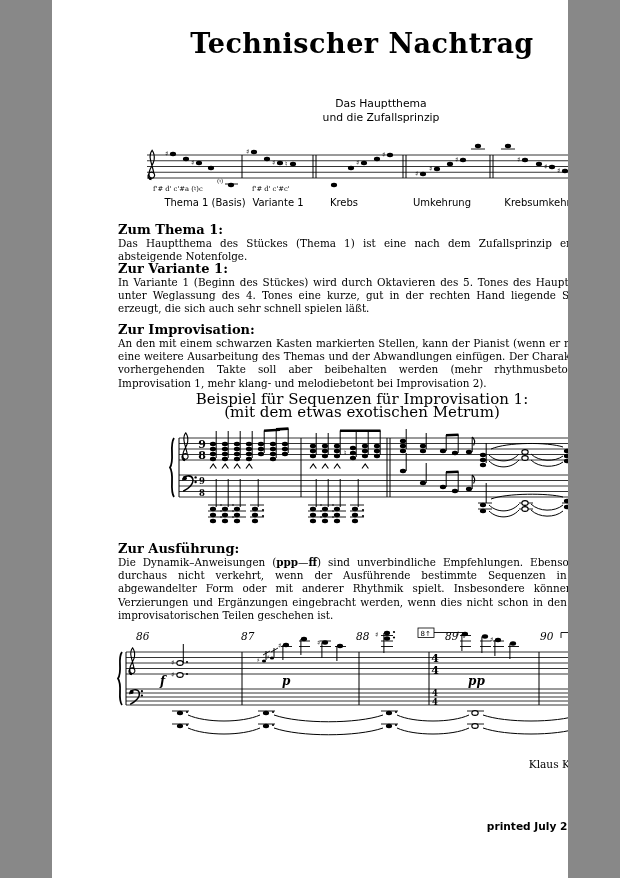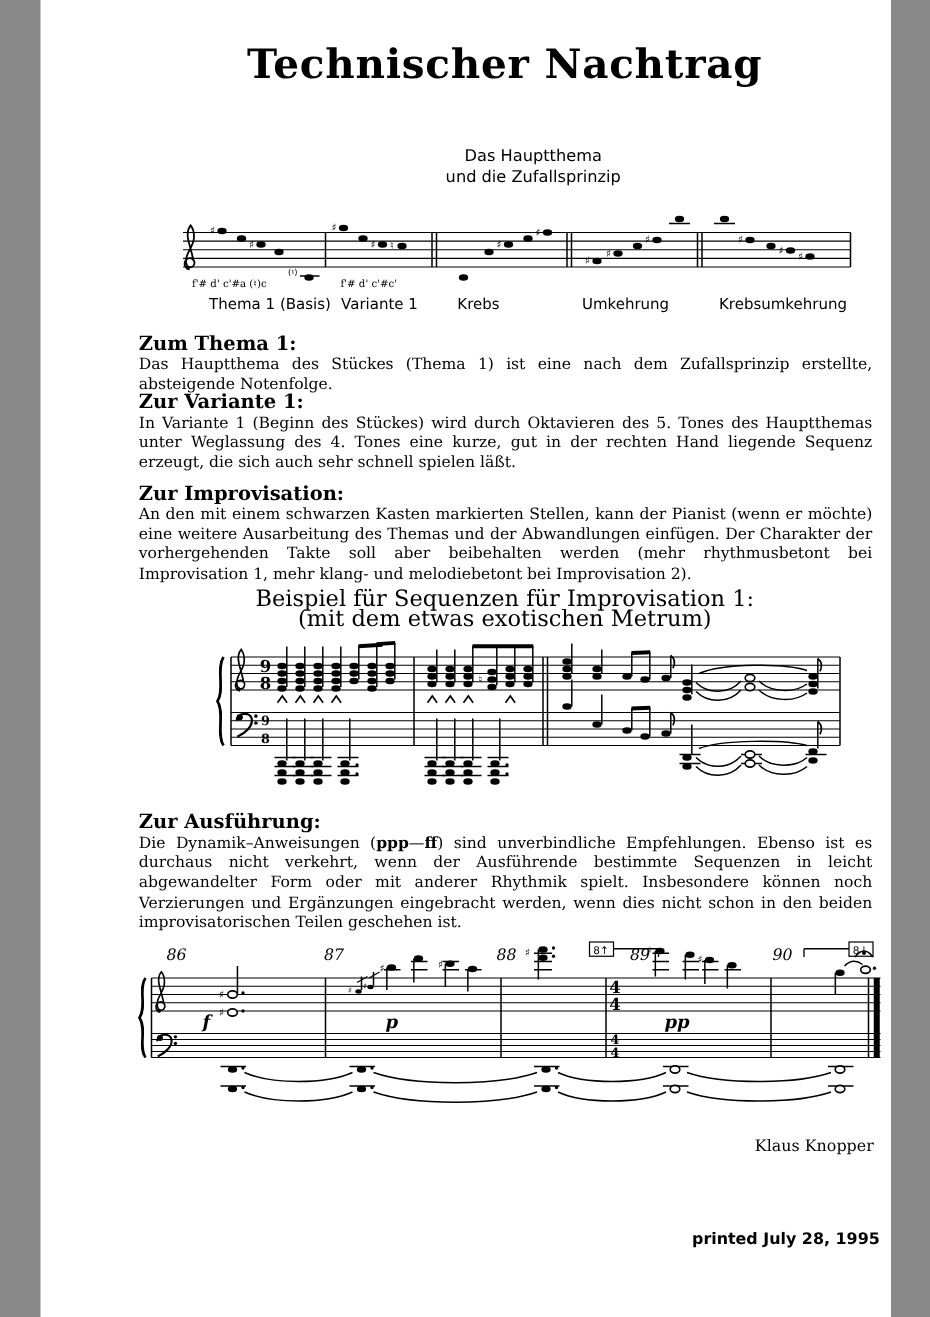--- a/index.html
+++ b/index.html
@@ -1,17 +1,17 @@
 <!DOCTYPE html>
 <html><head>
 <meta charset="utf-8">
 <style>
   html,body{margin:0;padding:0;background:#888;}
   .page{
-    position:relative;width:567px;height:878px;margin:0 auto;
+    position:relative;width:516px;height:878px;margin:0 auto;
     background:#ffffff;color:#000;
     font-family:"DejaVu Serif", serif;
     overflow:hidden;
   }
   .abs{position:absolute;}
   .title{
     top:28px;left:0;width:620px;text-align:center;
     font-size:27px;font-weight:bold;letter-spacing:0.5px;
   }
   .subtitle{

